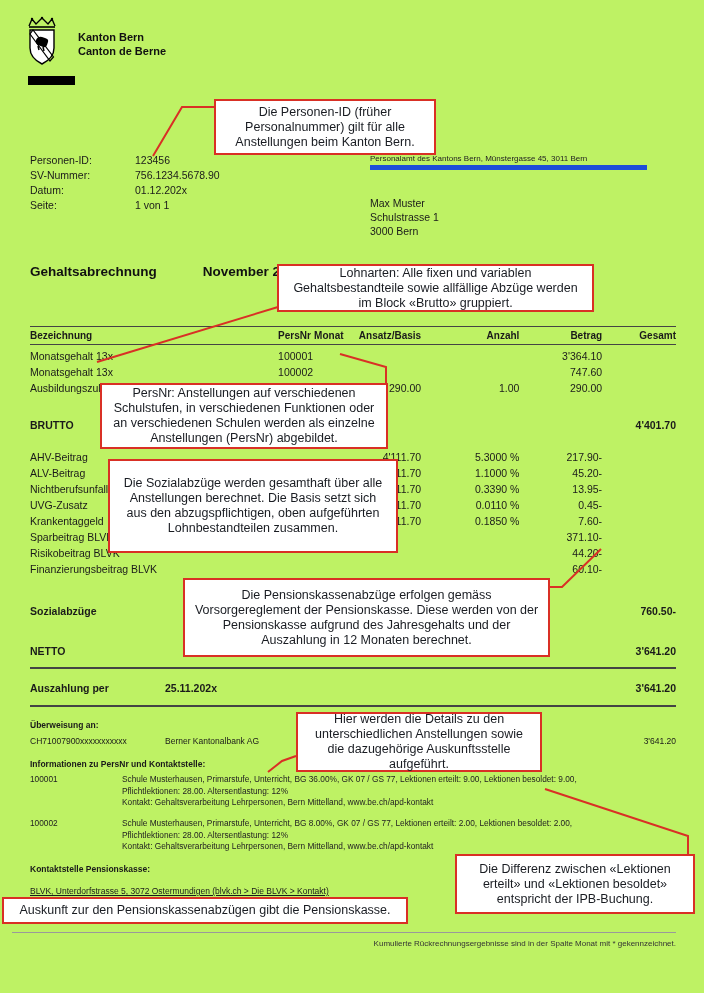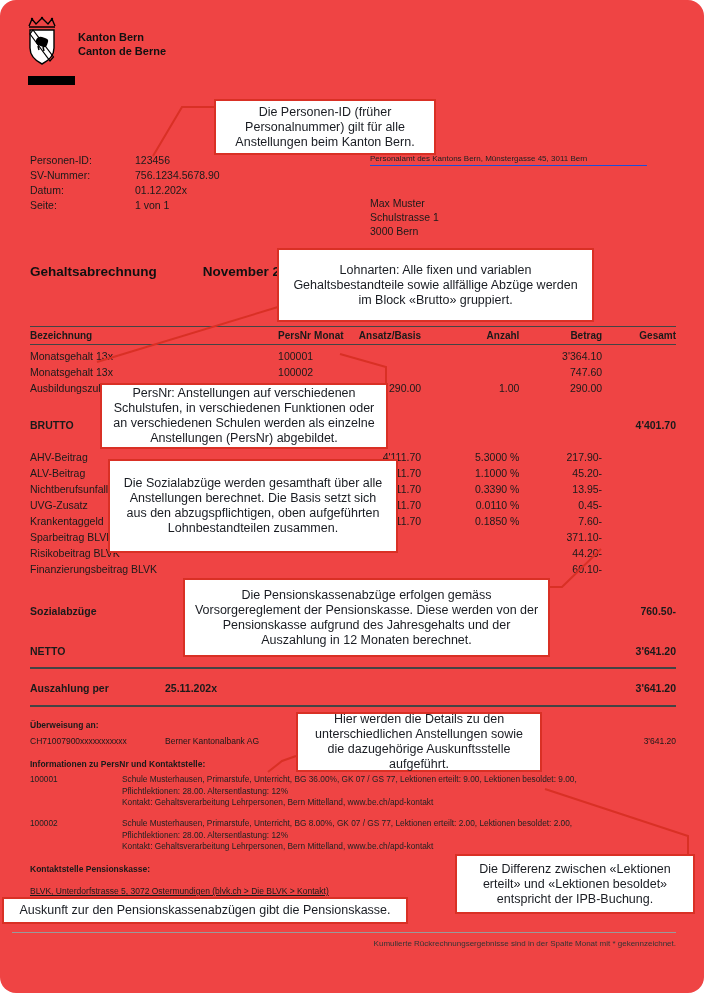--- a/index.html
+++ b/index.html
@@ -1,27 +1,27 @@
 <!DOCTYPE html>
 <html><head>
 <meta charset="utf-8">
 <style>
   html,body{margin:0;padding:0;background:#ffffff;}
-  .page{position:relative;width:704px;height:993px;background:#ef4444;overflow:hidden;
-        font-family:"Liberation Sans", sans-serif;color:#1a1a1a;border-radius:16px;}
+  .page{position:relative;width:704px;height:993px;background:#bef264;overflow:hidden;
+        font-family:"Liberation Sans", sans-serif;color:#1a1a1a;}
   
   .coat{position:absolute;left:26px;top:16px;}
   .brand{position:absolute;left:78px;top:30px;font-size:11px;font-weight:bold;line-height:14px;color:#111;}
   .blackbar{position:absolute;left:28px;top:76px;width:47px;height:9px;background:#000;}
   
   .meta{position:absolute;left:30px;top:153px;font-size:10.5px;line-height:15px;}
   .meta .mrow{display:flex;}
   .meta .ml{width:105px;}
   .sender{position:absolute;left:370px;top:154px;font-size:8px;color:#222;
-          border-bottom:1px solid #1d4ed8;padding-bottom:2px;width:277px;}
+          border-bottom:5px solid #1d4ed8;padding-bottom:2px;width:277px;}
   .recipient{position:absolute;left:370px;top:176px;font-size:10.5px;line-height:14px;margin-top:20px;}
   
   .title{position:absolute;left:30px;top:264px;font-size:13.5px;font-weight:bold;color:#111;}
   .title .period{margin-left:14px;padding-left:32px;}
   
   .hr{position:absolute;background:#444;height:1px;}
   .thead{position:absolute;left:30px;top:330px;width:646px;display:flex;font-size:10px;font-weight:bold;}
   .tbody{position:absolute;left:30px;top:350px;width:646px;}
   .trow{display:flex;width:646px;height:16px;font-size:10.5px;}
   .trow.b{font-weight:bold;}
@@ -42,21 +42,21 @@
   .entry .etxt{margin-left:92px;width:545px;}
   .pension-h{position:absolute;left:30px;top:864px;}
   .pension-line{position:absolute;left:30px;top:886px;font-size:8.5px;text-decoration:underline;}
   .footrule{position:absolute;left:12px;top:932px;width:664px;height:1px;background:#9a9a9a;}
   .footnote{position:absolute;right:28px;top:939px;font-size:8px;color:#333;}
   
   .co{position:absolute;border:2px solid #d93025;background:#fff;box-sizing:border-box;
       display:flex;align-items:center;justify-content:center;text-align:center;
       font-size:12.5px;line-height:15px;color:#191c22;padding:2px 8px;z-index:6;}
   .co-1{left:214px;top:99px;width:222px;height:56px;}
-  .co-2{left:277px;top:248px;width:317px;height:74px;}
+  .co-2{left:277px;top:264px;width:317px;height:48px;}
   .co-3{left:100px;top:383px;width:288px;height:66px;padding:2px 4px;}
   .co-4{left:108px;top:459px;width:290px;height:94px;}
   .co-5{left:183px;top:578px;width:367px;height:79px;}
   .co-6{left:296px;top:712px;width:246px;height:60px;}
   .co-7{left:455px;top:854px;width:240px;height:60px;}
   .co-8{left:2px;top:897px;width:406px;height:27px;white-space:nowrap;}
   .connectors{position:absolute;left:0;top:0;z-index:5;pointer-events:none;}
 </style>
 </head>
 <body>

